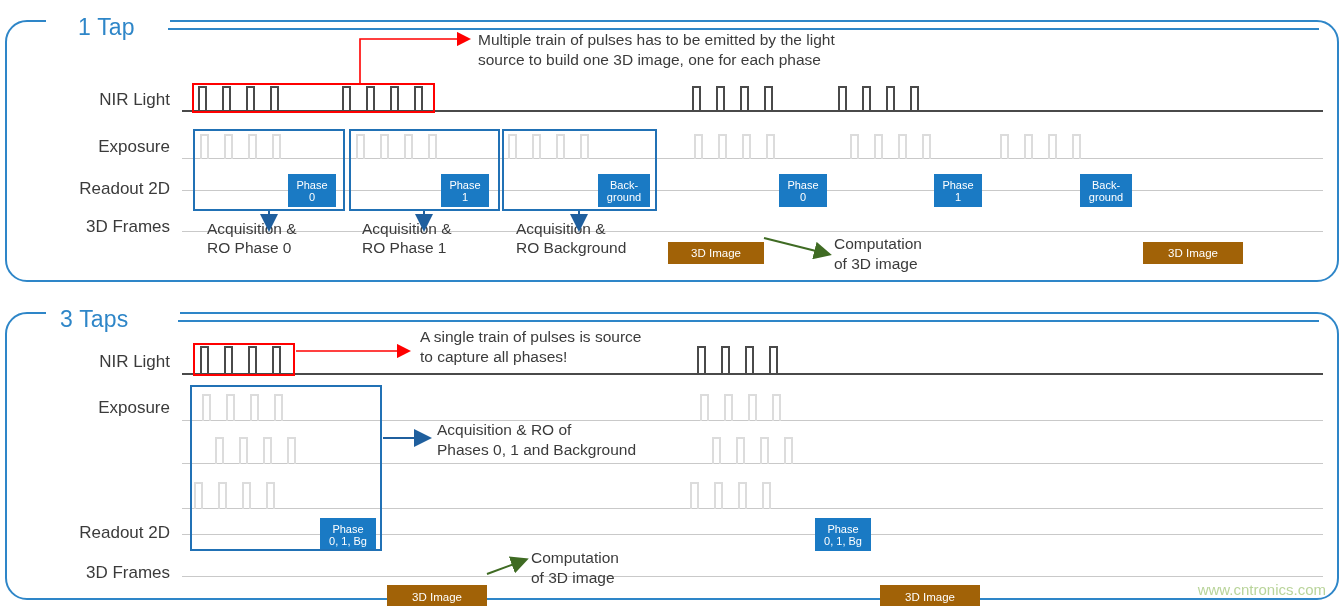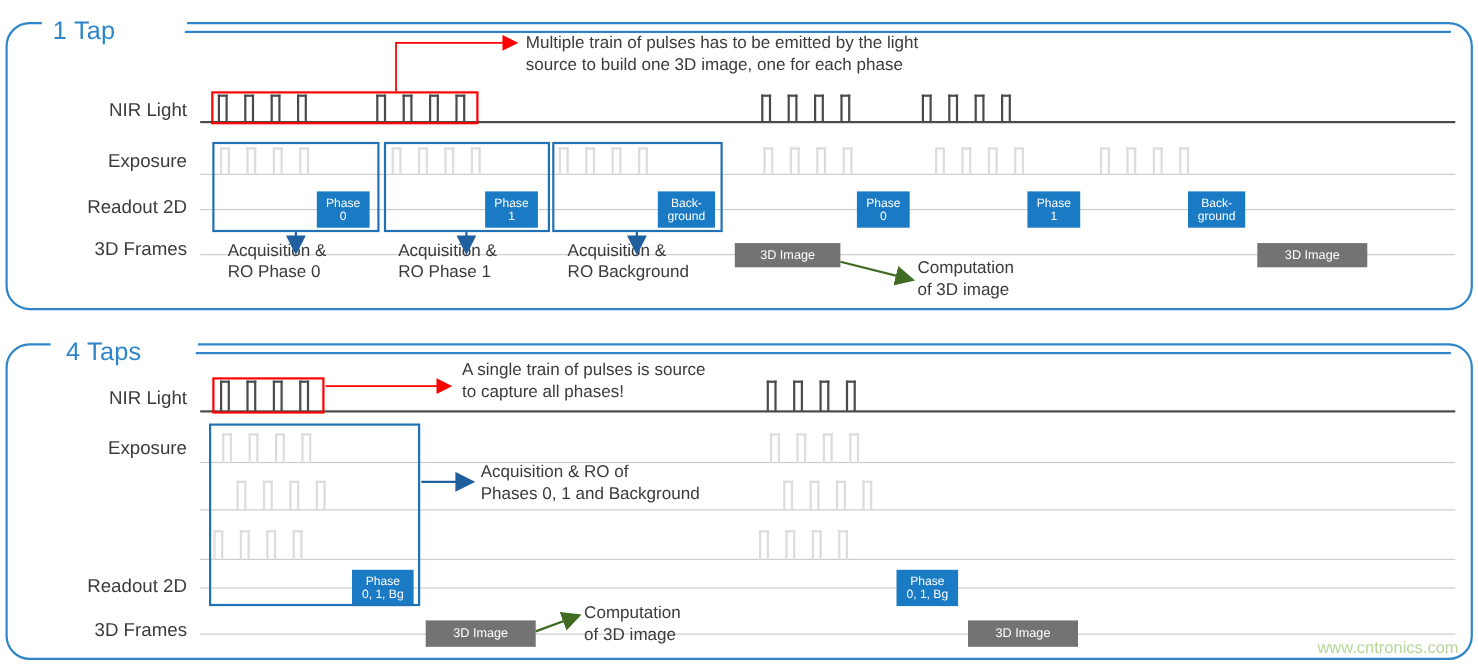--- a/index.html
+++ b/index.html
@@ -18,36 +18,36 @@
   .baseline.dark{background:#4a4a4a;height:2px;}
   .pulse{position:absolute;box-sizing:border-box;}
   .pulse.dark{border:2px solid #4a4a4a;border-bottom:none;}
   .pulse.light{border:2px solid #dcdcdc;border-bottom:none;}
   .redbox{position:absolute;border:2px solid #ff0000;box-sizing:border-box;background:none;}
   .bluebox{position:absolute;border:2px solid #2171b5;box-sizing:border-box;background:none;}
   .tag{position:absolute;background:#1a7ac4;color:#ffffff;font-size:11px;line-height:12px;
        text-align:center;display:flex;flex-direction:column;align-items:center;
        justify-content:center;box-sizing:border-box;}
   .tag span{display:block;white-space:nowrap;}
-  .green{position:absolute;background:#737373;color:#ffffff;font-size:11.5px;
-         display:flex;align-items:center;justify-content:center;box-sizing:border-box;}
+  .green{position:absolute;background:#a16207;color:#ffffff;font-size:11.5px;
+         display:flex;align-items:center;justify-content:center;box-sizing:border-box;margin-top:21px;}
   .note{position:absolute;font-size:15.5px;line-height:20px;color:#3b3b3b;white-space:pre-line;}
   svg.overlay{position:absolute;left:0;top:0;width:1344px;height:606px;
               pointer-events:none;overflow:visible;}
   .watermark{position:absolute;right:18px;bottom:8px;color:#b9d49a;font-size:15px;}
   .acqtext{position:absolute;font-size:15.5px;line-height:19px;color:#3b3b3b;white-space:pre-line;}
 </style>
 </head>
 <body>
 
 <div class="panel" id="panel-1tap"></div>
 
 <div class="title-mask" style="left:46px;top:18px;width:124px;height:24px;"></div>
 <div class="title-rule" style="left:168px;top:28px;width:1151px;"></div>
-<div class="panel-title" style="left:38px;top:16px;">1 Tap</div>
+<div class="panel-title" style="left:68px;top:16px;">1 Tap</div>
 
 <div class="row-label" style="left:10px;top:100px;width:160px;">NIR Light</div>
 <div class="row-label" style="left:10px;top:147px;width:160px;">Exposure</div>
 <div class="row-label" style="left:10px;top:189px;width:160px;">Readout 2D</div>
 <div class="row-label" style="left:10px;top:227px;width:160px;">3D Frames</div>
 
 <div class="baseline dark" style="left:182px;top:110px;width:1141px;"></div>
 <div class="pulse dark" style="left:198px;top:86px;width:9px;height:25px;"></div>
 <div class="pulse dark" style="left:222px;top:86px;width:9px;height:25px;"></div>
 <div class="pulse dark" style="left:246px;top:86px;width:9px;height:25px;"></div>
@@ -135,21 +135,21 @@
 
 <div class="note" style="left:478px;top:30px;">Multiple train of pulses has to be emitted by the light
 source to build one 3D image, one for each phase</div>
 <div class="note" style="left:834px;top:234px;">Computation
 of 3D image</div>
 
 <div class="panel" id="panel-3taps"></div>
 
 <div class="title-mask" style="left:46px;top:310px;width:134px;height:24px;"></div>
 <div class="title-rule" style="left:178px;top:320px;width:1141px;"></div>
-<div class="panel-title" style="left:50px;top:308px;">4 Taps</div>
+<div class="panel-title" style="left:50px;top:308px;">3 Taps</div>
 
 <div class="row-label" style="left:10px;top:362px;width:160px;">NIR Light</div>
 <div class="row-label" style="left:10px;top:408px;width:160px;">Exposure</div>
 <div class="row-label" style="left:10px;top:533px;width:160px;">Readout 2D</div>
 <div class="row-label" style="left:10px;top:573px;width:160px;">3D Frames</div>
 
 <div class="baseline dark" style="left:182px;top:373px;width:1141px;"></div>
 <div class="pulse dark" style="left:200px;top:346px;width:9px;height:28px;"></div>
 <div class="pulse dark" style="left:224px;top:346px;width:9px;height:28px;"></div>
 <div class="pulse dark" style="left:248px;top:346px;width:9px;height:28px;"></div>

